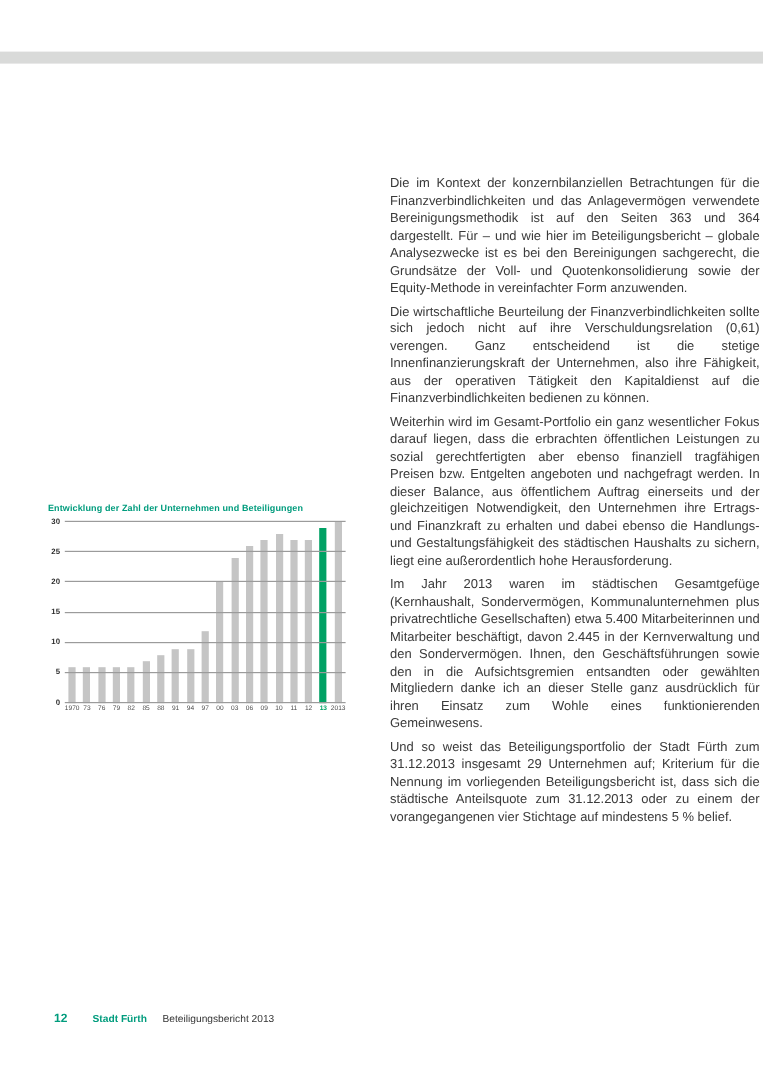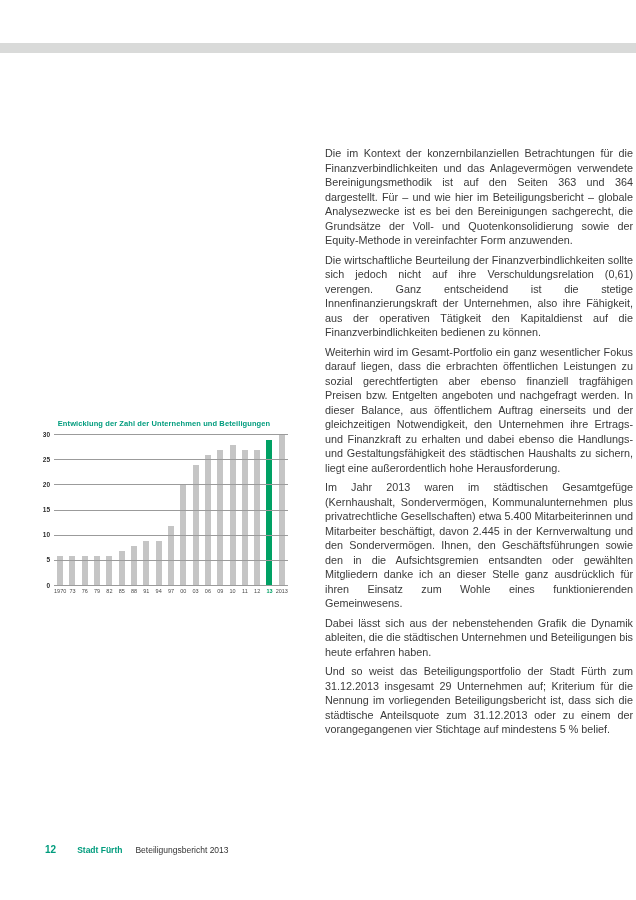--- a/index.html
+++ b/index.html
@@ -15,21 +15,20 @@
     width:636px; height:10px;
     background:var(--band, #dadada);
   }
 
   
   .chart {
     position:absolute; left:40px; top:419px; width:248px;
   }
   .chart-title {
     width:100%;
-    text-align:center;
     font-size:7.5px;
     font-weight:bold;
     color:var(--accent-teal, #009c7d);
     margin-bottom:7px;
     letter-spacing:0.1px;
   }
   .plot {
     position:relative;
     margin-left:14px;
     width:234px; height:151px;
@@ -208,21 +207,20 @@
         <div class="gridline" style="bottom: 151px;"></div>
         <div class="ylab" style="bottom: 151px;">30</div>
       </div>
   </section>
 
   <section class="textcol" id="textcol">
       <p class="para">Die im Kontext der konzernbilanziellen Betrachtungen für die Finanzverbindlichkeiten und das Anlagevermögen verwendete Bereinigungsmethodik ist auf den Seiten 363 und 364 dargestellt. Für – und wie hier im Beteiligungsbericht – globale Analysezwecke ist es bei den Bereinigungen sachgerecht, die Grundsätze der Voll- und Quotenkonsolidierung sowie der Equity-Methode in vereinfachter Form anzuwenden.</p>
       <p class="para">Die wirtschaftliche Beurteilung der Finanzverbindlichkeiten sollte sich jedoch nicht auf ihre Verschuldungsrelation (0,61) verengen. Ganz entscheidend ist die stetige Innenfinanzierungskraft der Unternehmen, also ihre Fähigkeit, aus der operativen Tätigkeit den Kapitaldienst auf die Finanzverbindlichkeiten bedienen zu können.</p>
       <p class="para">Weiterhin wird im Gesamt-Portfolio ein ganz wesentlicher Fokus darauf liegen, dass die erbrachten öffentlichen Leistungen zu sozial gerechtfertigten aber ebenso finanziell tragfähigen Preisen bzw. Entgelten angeboten und nachgefragt werden. In dieser Balance, aus öffentlichem Auftrag einerseits und der gleichzeitigen Notwendigkeit, den Unternehmen ihre Ertrags- und Finanzkraft zu erhalten und dabei ebenso die Handlungs- und Gestaltungsfähigkeit des städtischen Haushalts zu sichern, liegt eine außerordentlich hohe Herausforderung.</p>
       <p class="para">Im Jahr 2013 waren im städtischen Gesamtgefüge (Kernhaushalt, Sondervermögen, Kommunalunternehmen plus privatrechtliche Gesellschaften) etwa 5.400 Mitarbeiterinnen und Mitarbeiter beschäftigt, davon 2.445 in der Kernverwaltung und den Sondervermögen. Ihnen, den Geschäftsführungen sowie den in die Aufsichtsgremien entsandten oder gewählten Mitgliedern danke ich an dieser Stelle ganz ausdrücklich für ihren Einsatz zum Wohle eines funktionierenden Gemeinwesens.</p>
-      <p class="para">Dabei lässt sich aus der nebenstehenden Grafik die Dynamik ableiten, die die städtischen Unternehmen und Beteiligungen bis heute erfahren haben.</p>
       <p class="para">Und so weist das Beteiligungsportfolio der Stadt Fürth zum 31.12.2013 insgesamt 29 Unternehmen auf; Kriterium für die Nennung im vorliegenden Beteiligungsbericht ist, dass sich die städtische Anteilsquote zum 31.12.2013 oder zu einem der vorangegangenen vier Stichtage auf mindestens 5 % belief.</p>
     </section>
 
   <footer class="footer">
     <span class="page-num">12</span>
     <span class="brand">Stadt Fürth</span>
     <span class="doc-title">Beteiligungsbericht 2013</span>
   </footer>
 
 </div>

